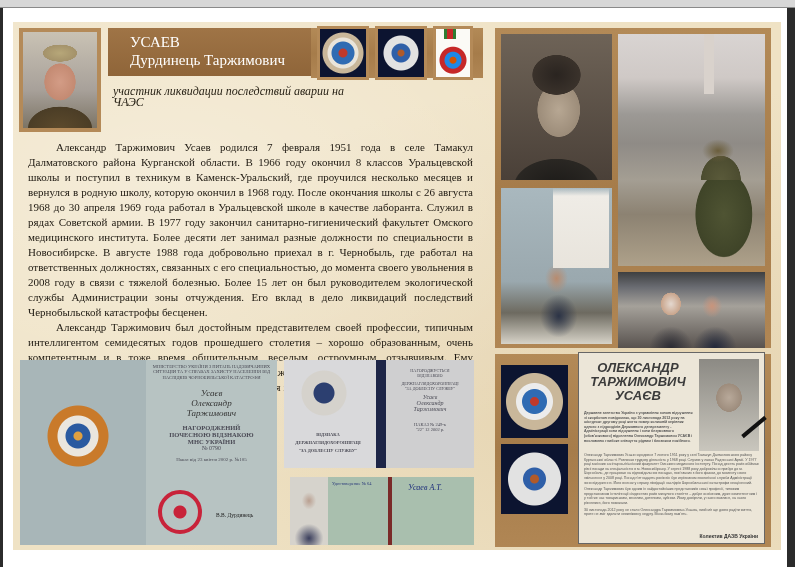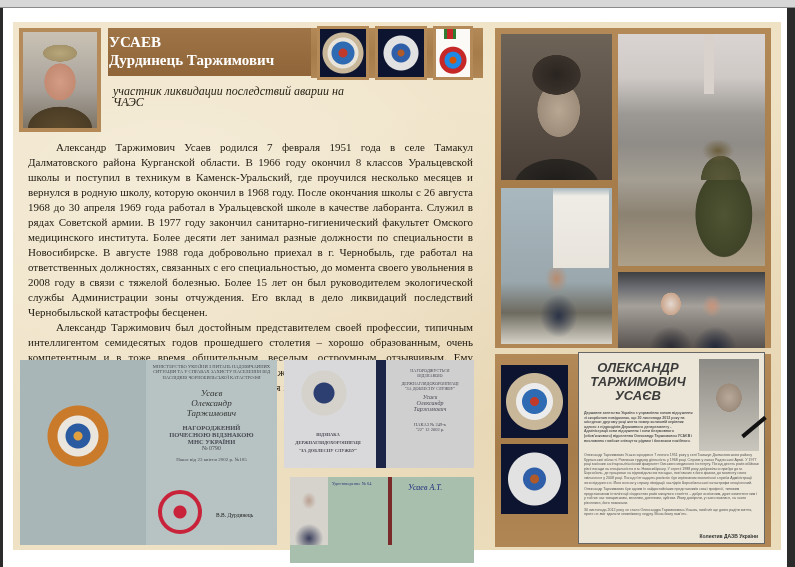--- a/index.html
+++ b/index.html
@@ -11,21 +11,21 @@
   .poster{position:absolute;left:13px;top:22px;width:768px;height:528px;
     background:
       radial-gradient(ellipse at 20% 30%, rgba(255,255,255,.35), transparent 60%),
       radial-gradient(ellipse at 80% 70%, rgba(200,170,120,.25), transparent 60%),
       #efe2c4;}
   .wood{background:linear-gradient(180deg,#b38a57 0%,#a67c4a 50%,#b08654 100%);}
   .frame{position:absolute;background:#b48a58;padding:4px;}
   .photo{position:absolute;overflow:hidden;}
   .ph-inner{width:100%;height:100%;}
   .title-band{position:absolute;left:108px;top:28px;width:200px;height:48px;background:linear-gradient(180deg,#9f7446,#8f6539);}
-  .title-band .t1,.title-band .t2{color:#fff;font-weight:bold;font-size:15px;line-height:18px;padding-left:1px;}
+  .title-band .t1,.title-band .t2{color:#fff;font-weight:normal;font-size:15px;line-height:18px;padding-left:22px;}
   .title-band .t1{padding-top:5px;}
   .subtitle{position:absolute;left:113px;top:86px;width:260px;font-style:italic;font-size:12px;line-height:11px;color:#2a2418;}
   .bio{position:absolute;left:28px;top:140px;width:440px;font-size:11px;line-height:15px;color:#1f1a12;text-align:justify;}
   .bio p{text-indent:28px;}
   .news{position:absolute;left:577px;top:352px;width:185px;height:185px;background:#ece6d8;border:1px solid #666;}
   .news .h{font-family:"Liberation Sans",sans-serif;font-style:italic;font-weight:bold;color:#3b3b3b;text-align:center;font-size:13px;line-height:14px;}
   .news .body{position:absolute;left:5px;top:60px;width:175px;font-family:"Liberation Sans",sans-serif;font-size:3.6px;line-height:4.6px;color:#555;}
   .news .credit{position:absolute;right:6px;bottom:4px;font-family:"Liberation Sans",sans-serif;font-size:5px;font-weight:bold;color:#333;}
   .doc-text{font-family:"Liberation Serif",serif;color:#4a4a55;text-align:center;}
 </style>
@@ -136,21 +136,21 @@
       <div class="doc-text" style="font-size:4.2px;margin-top:3px;">ДЕРЖНАГЛЯДОХОРОНПРАЦІ</div>
       <div class="doc-text" style="font-size:4.2px;">"ЗА ДОБЛЕСНУ СЛУЖБУ"</div>
       <div class="doc-text" style="font-style:italic;font-size:6px;margin-top:3px;">Усаєв</div>
       <div class="doc-text" style="font-style:italic;font-size:6px;">Олександр</div>
       <div class="doc-text" style="font-style:italic;font-size:6px;">Таржимович</div>
       <div class="doc-text" style="font-size:4.5px;margin-top:10px;">НАКАЗ № 249-к</div>
       <div class="doc-text" style="font-size:4.5px;">"22" 12 2002 р.</div>
     </div>
   </div>
 
-  <div class="photo" style="left:277px;top:455px;width:184px;height:86px;background:#a9bfae;">
+  <div class="photo" style="left:277px;top:455px;width:184px;height:68px;background:#a9bfae;">
     <div style="position:absolute;left:0;top:0;width:38px;height:68px;
       background:radial-gradient(ellipse 10px 12px at 50% 35%, #b99f90 0%, transparent 72%),radial-gradient(ellipse 20px 20px at 50% 90%, #3a3e5c 0%, transparent 72%),#d6d3cc;"></div>
     <div class="doc-text" style="position:absolute;left:42px;top:4px;font-size:4.5px;color:#2a3a7a;">Удостоверение № 64</div>
     <div style="position:absolute;left:98px;top:0;width:4px;height:68px;background:#7a2a28;"></div>
     <div class="doc-text" style="position:absolute;left:118px;top:6px;font-style:italic;font-size:8px;color:#1a2a7a;">Усаев А.Т.</div>
   </div>
 
   <div class="wood" style="position:absolute;left:482px;top:332px;width:80px;height:193px;"></div>
   <div class="photo" style="left:488px;top:343px;width:67px;height:73px;
     background:radial-gradient(circle at 50% 50%, #c0392b 0 4px, #2f6bb3 5px 12px, #ececec 13px 18px, #c9b79a 19px 28px, #0c1430 29px);"></div>

